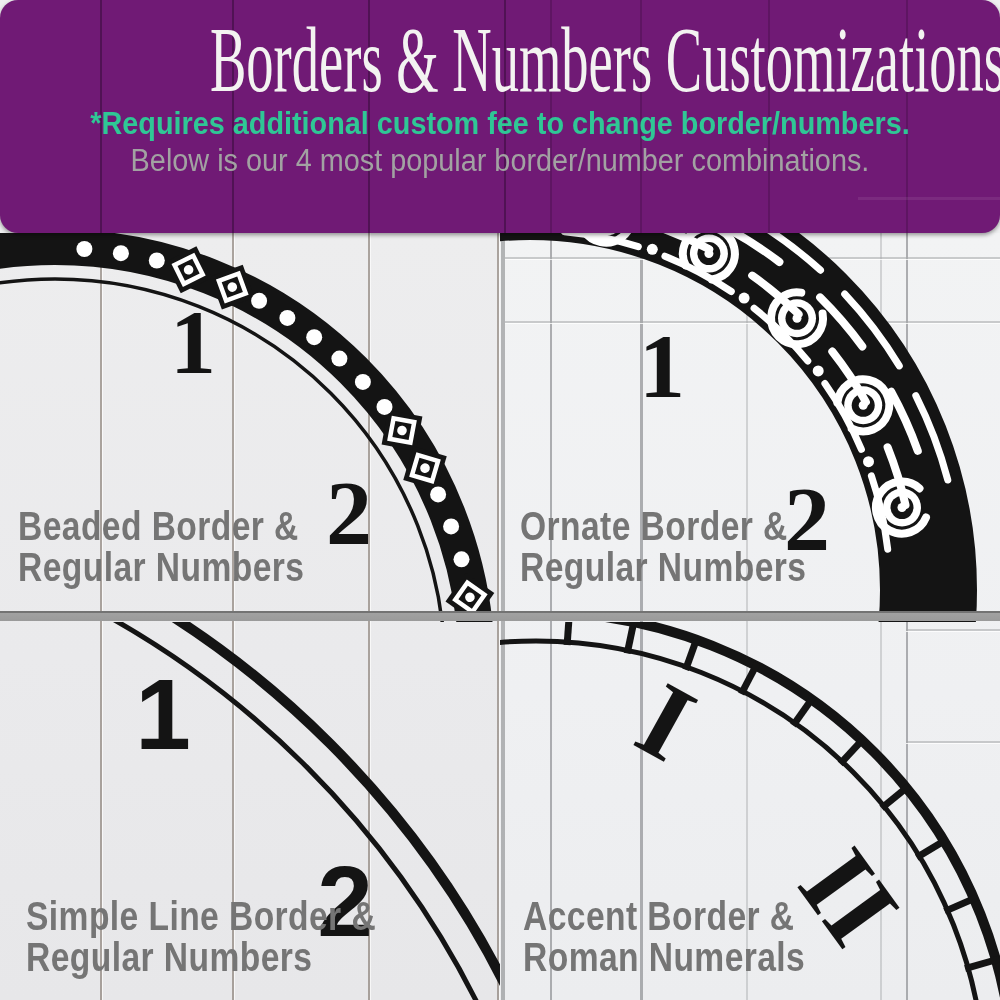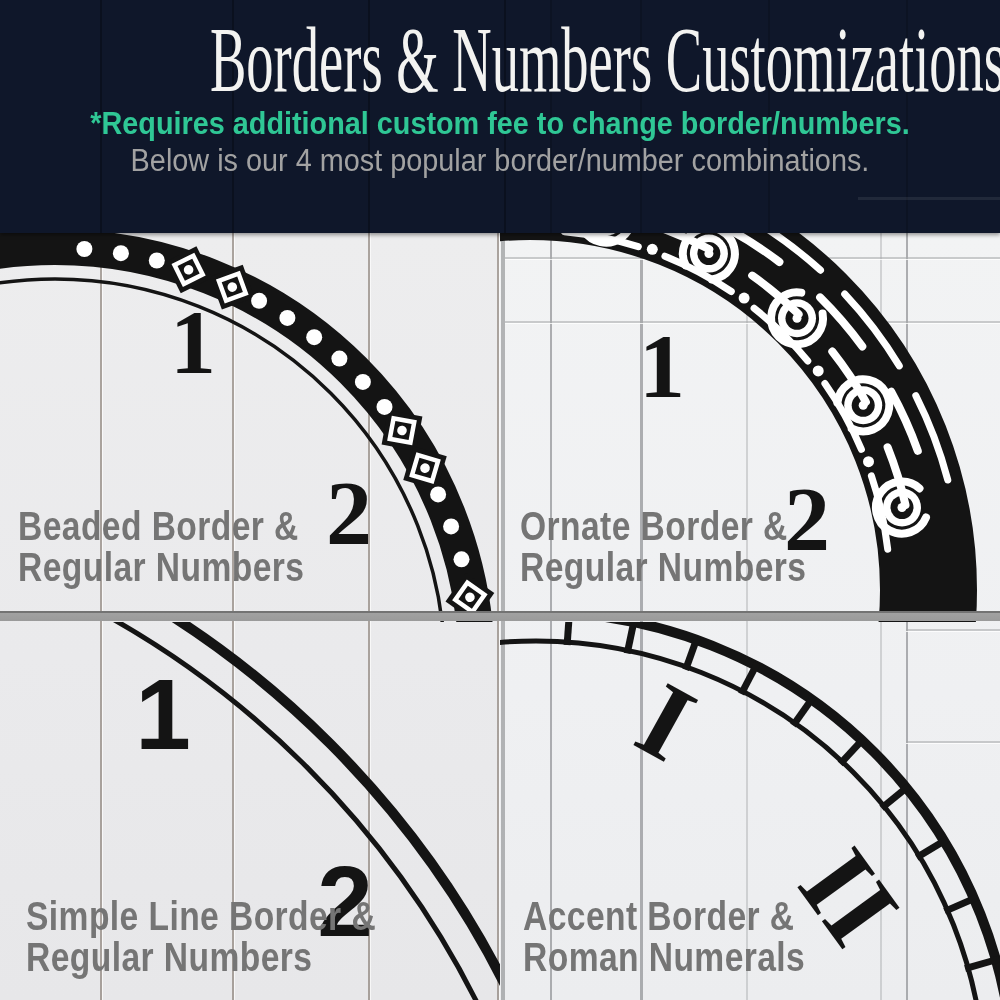--- a/index.html
+++ b/index.html
@@ -14,22 +14,22 @@
   .plank-seam{position:absolute;top:233px;width:2px;height:767px;
               background:rgba(104,90,78,.5);box-shadow:1px 0 0 rgba(255,255,255,.65);}
   .door-line{position:absolute;top:233px;height:767px;background:rgba(148,150,153,.75);}
   .door-line.faint{background:rgba(168,170,173,.45);}
   .door-hline{position:absolute;height:2px;background:rgba(165,167,170,.55);
               box-shadow:0 1px 0 rgba(255,255,255,.8);}
   .door-edge{position:absolute;left:501px;top:233px;width:4px;height:767px;
              background:rgba(125,127,129,.55);}
 
   
-  #banner{position:absolute;left:0;top:0;width:1000px;height:233px;background:#0f172a;
-          box-shadow:0 2px 4px rgba(0,0,0,.4);}
+  #banner{position:absolute;left:0;top:0;width:1000px;height:233px;background:#701a75;
+          box-shadow:0 2px 4px rgba(0,0,0,.4);border-radius:18px;}
   .banner-seam{position:absolute;top:0;width:2px;height:233px;background:rgba(0,0,0,.28);}
   .banner-seam.right{background:rgba(0,0,0,.16);}
   .banner-hline{position:absolute;left:858px;top:197px;width:142px;height:3px;
                 background:rgba(255,255,255,.08);}
   #title{position:absolute;left:0;top:12px;width:1000px;text-align:center;
          font-family:"Liberation Serif",serif;font-weight:normal;
          font-size:94px;line-height:94px;color:#f3f3f1;
          transform:scaleX(.58);transform-origin:50% 0;white-space:nowrap;}
   #fee-note{position:absolute;left:0;top:104px;width:1000px;text-align:center;
             font-size:32px;line-height:38px;font-weight:bold;color:#2fc795;

